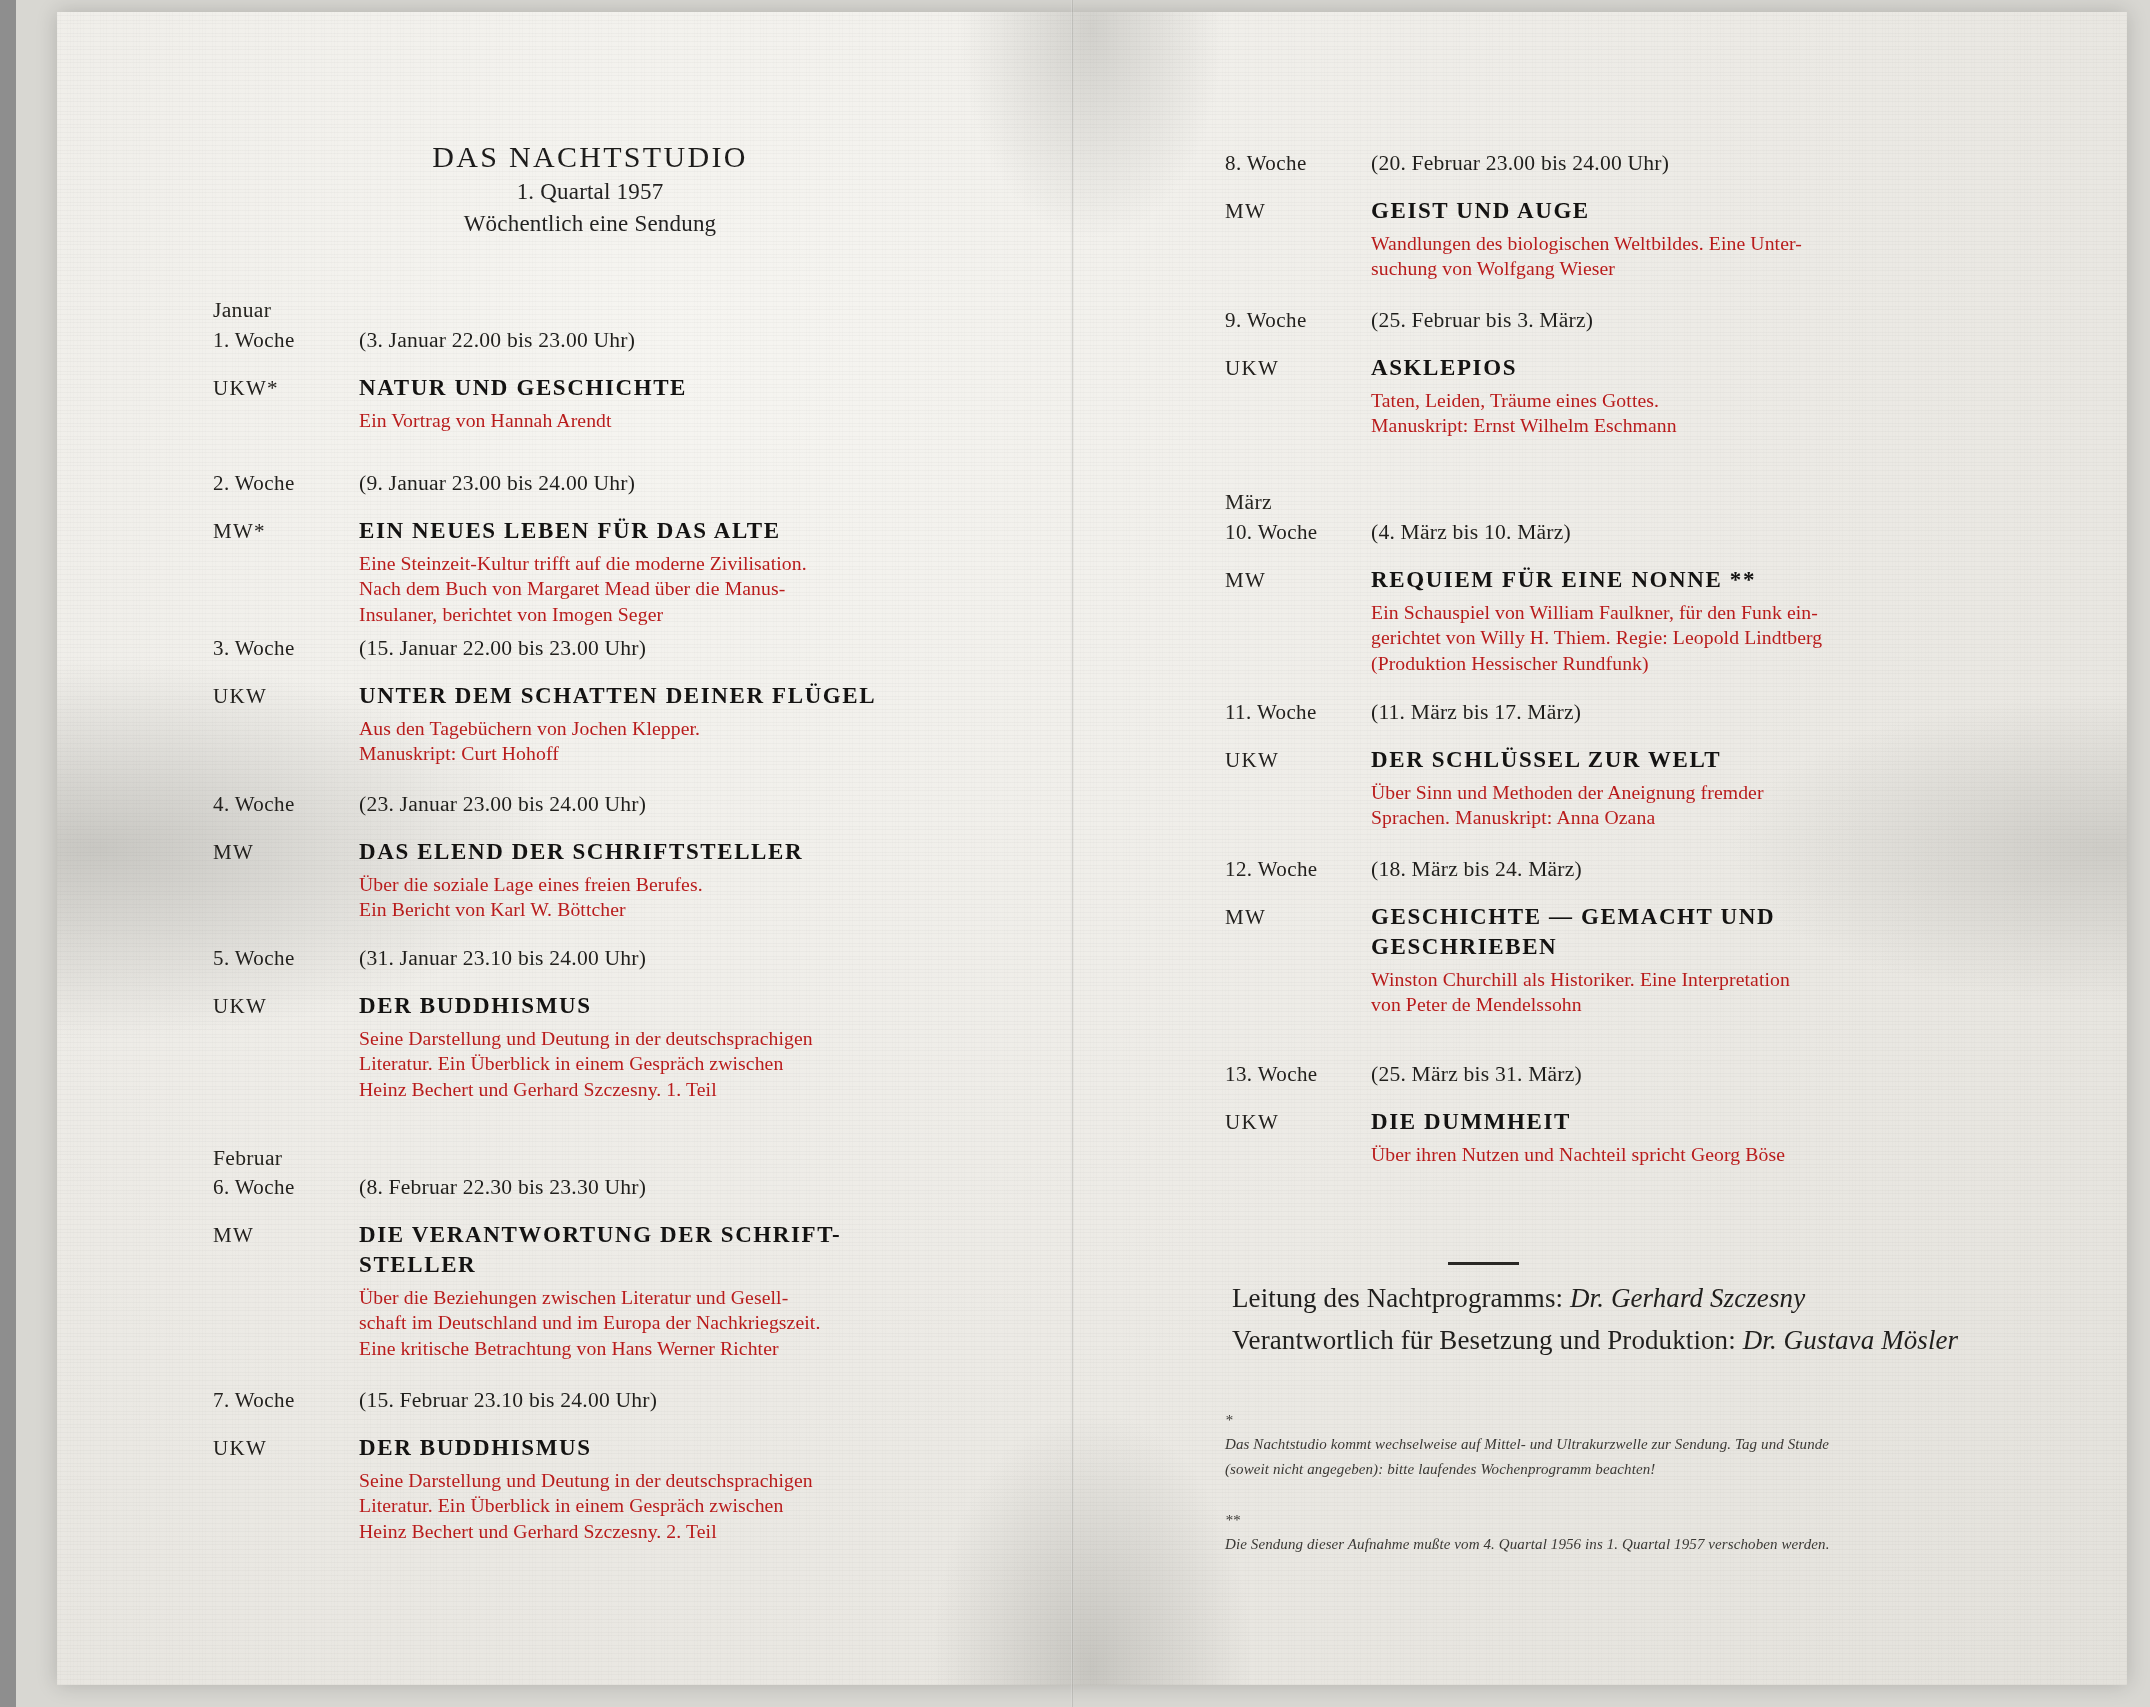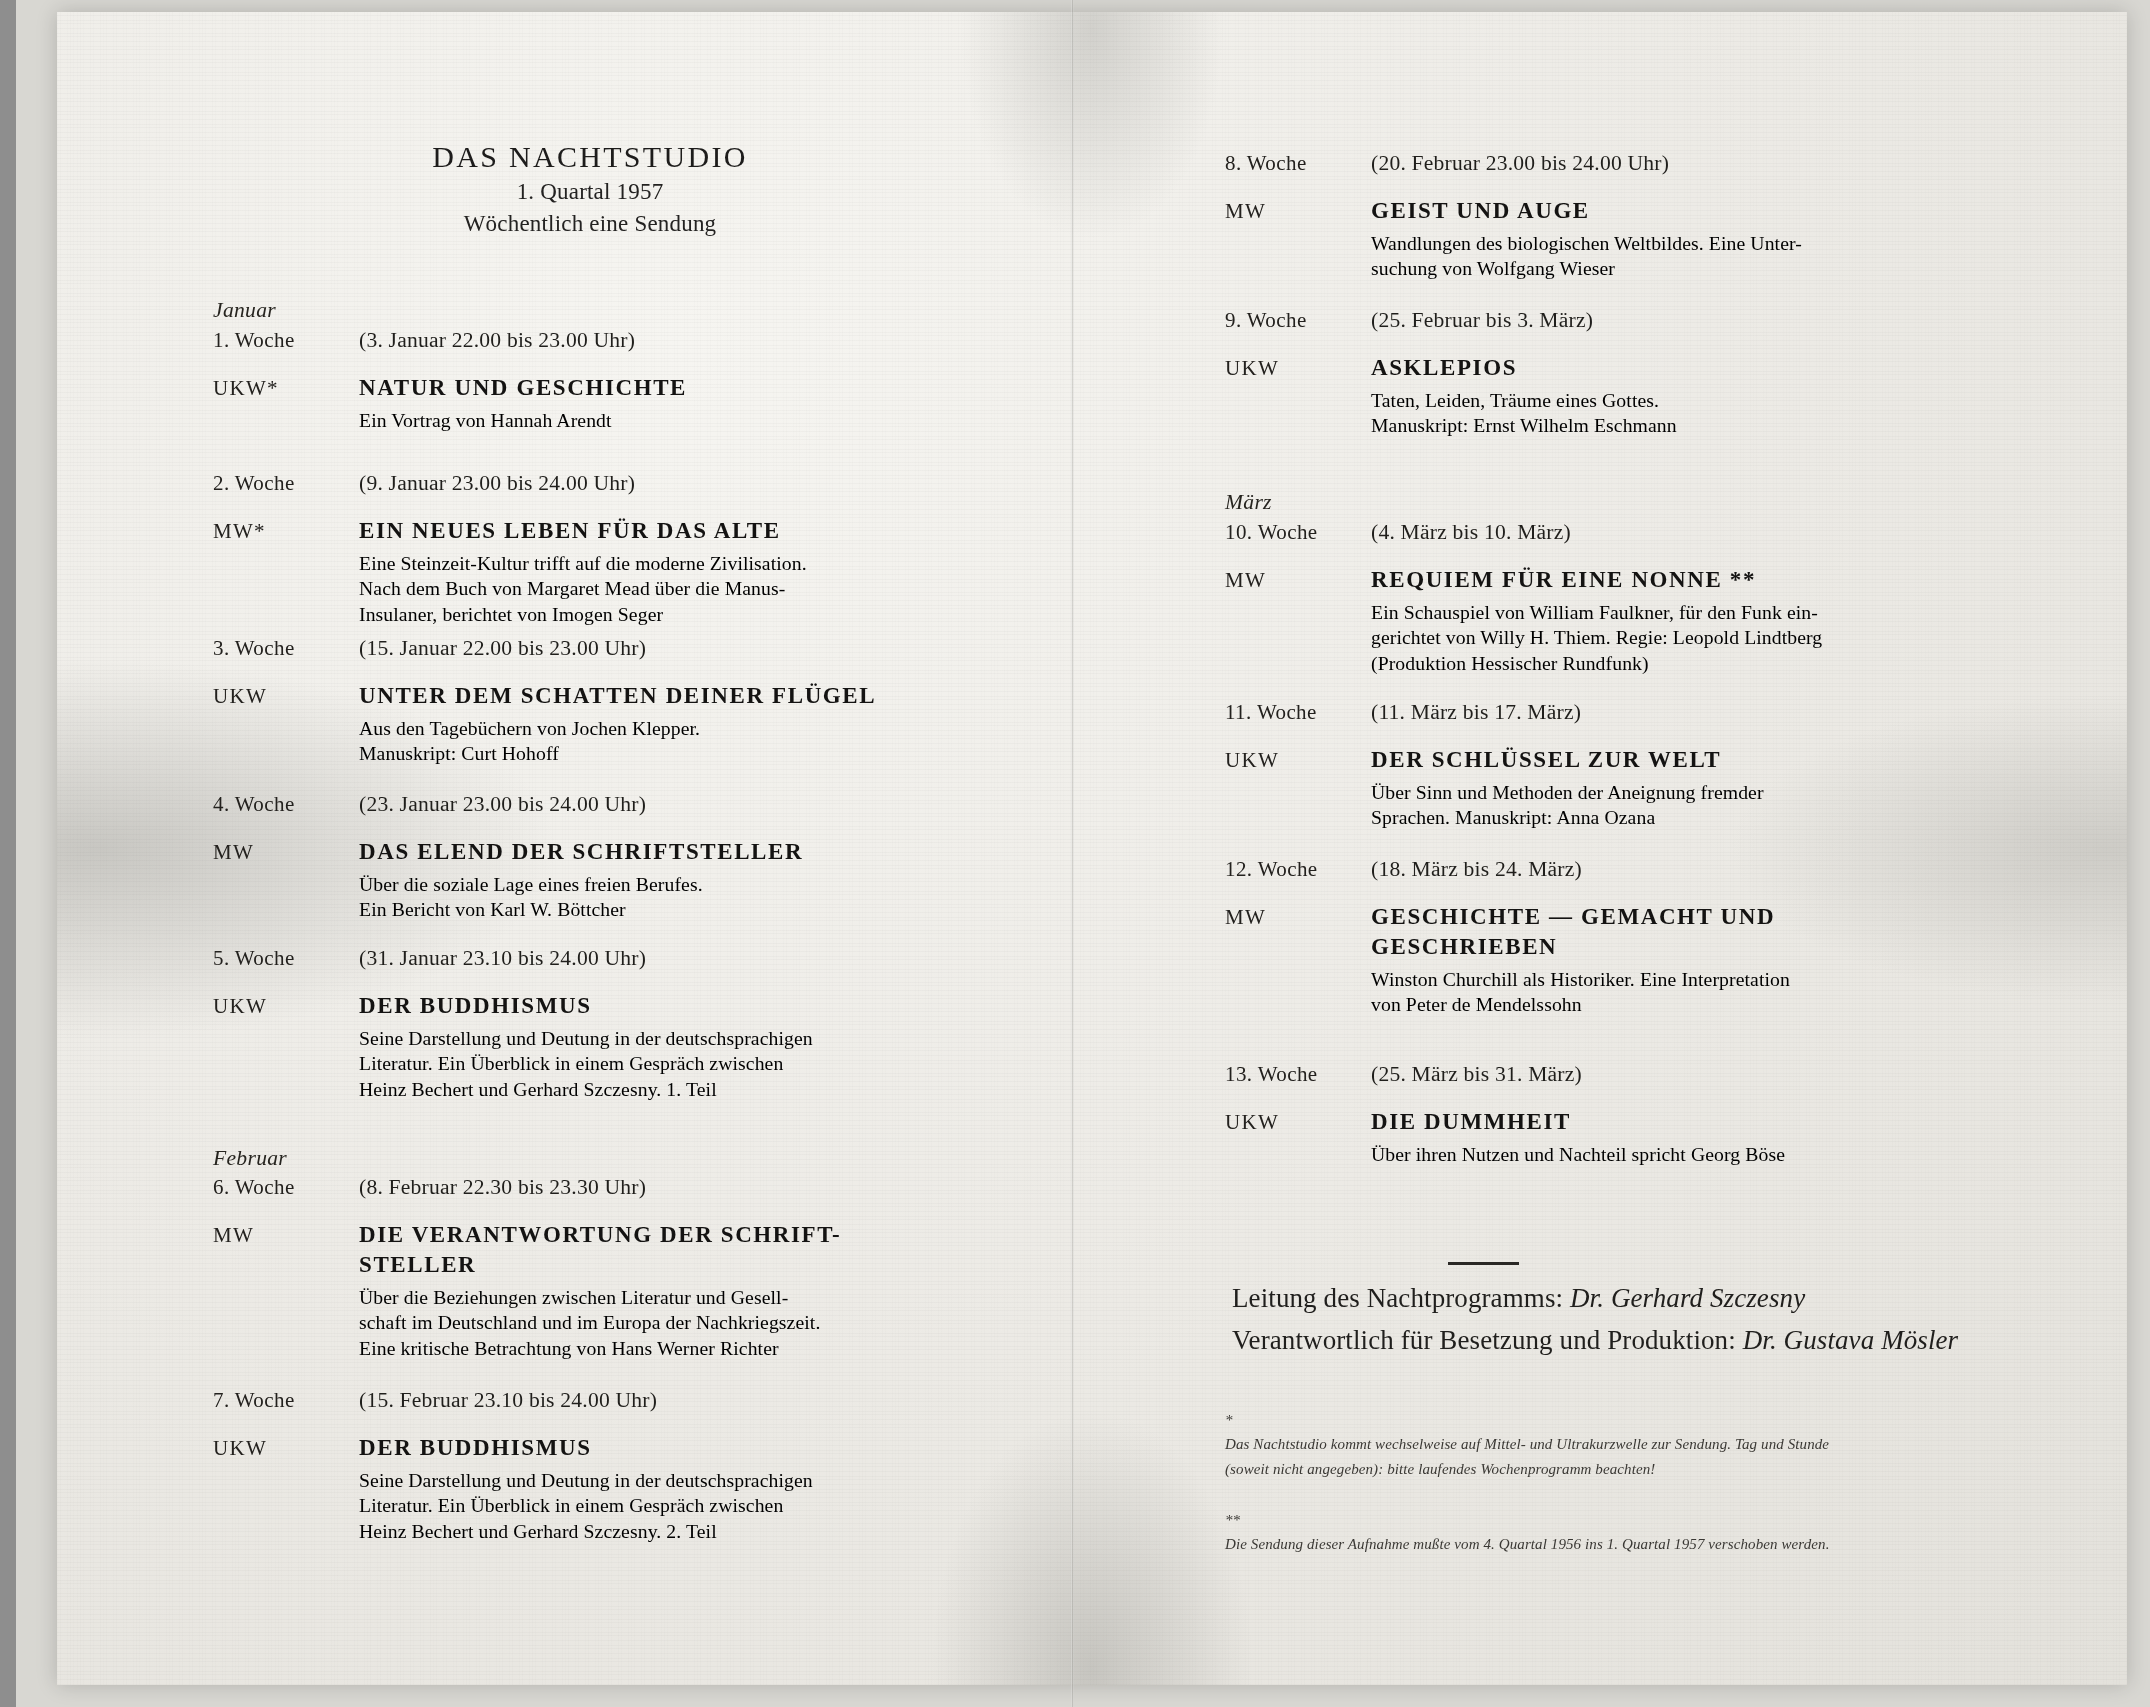--- a/index.html
+++ b/index.html
@@ -60,21 +60,20 @@
   }
   .mast-sub {
     font-size: 23px;
     color: #232221;
     line-height: 1.42;
     letter-spacing: 0.2px;
   }
 
   
   .month {
-    font-style: italic;
     font-size: 21.6px;
     color: #26241f;
     letter-spacing: 0.3px;
   }
 
   
   .entry { position: relative; }
   .row { display: flex; align-items: baseline; }
   .gutter {
     width: 146px;
@@ -91,21 +90,21 @@
   }
   .title {
     font-size: 23px;
     font-weight: bold;
     letter-spacing: 1.6px;
     color: #141312;
     line-height: 1.30;
   }
   .desc {
     font-size: 19.7px;
-    color: #000000;
+    color: #b91c1c;
     line-height: 1.30;
     letter-spacing: 0.1px;
     max-width: 629px;
   }
   .desc .ln { display: block; white-space: pre; }
   .body-block { margin-left: 146px; }
 
   
   #rule {
     position: absolute;

